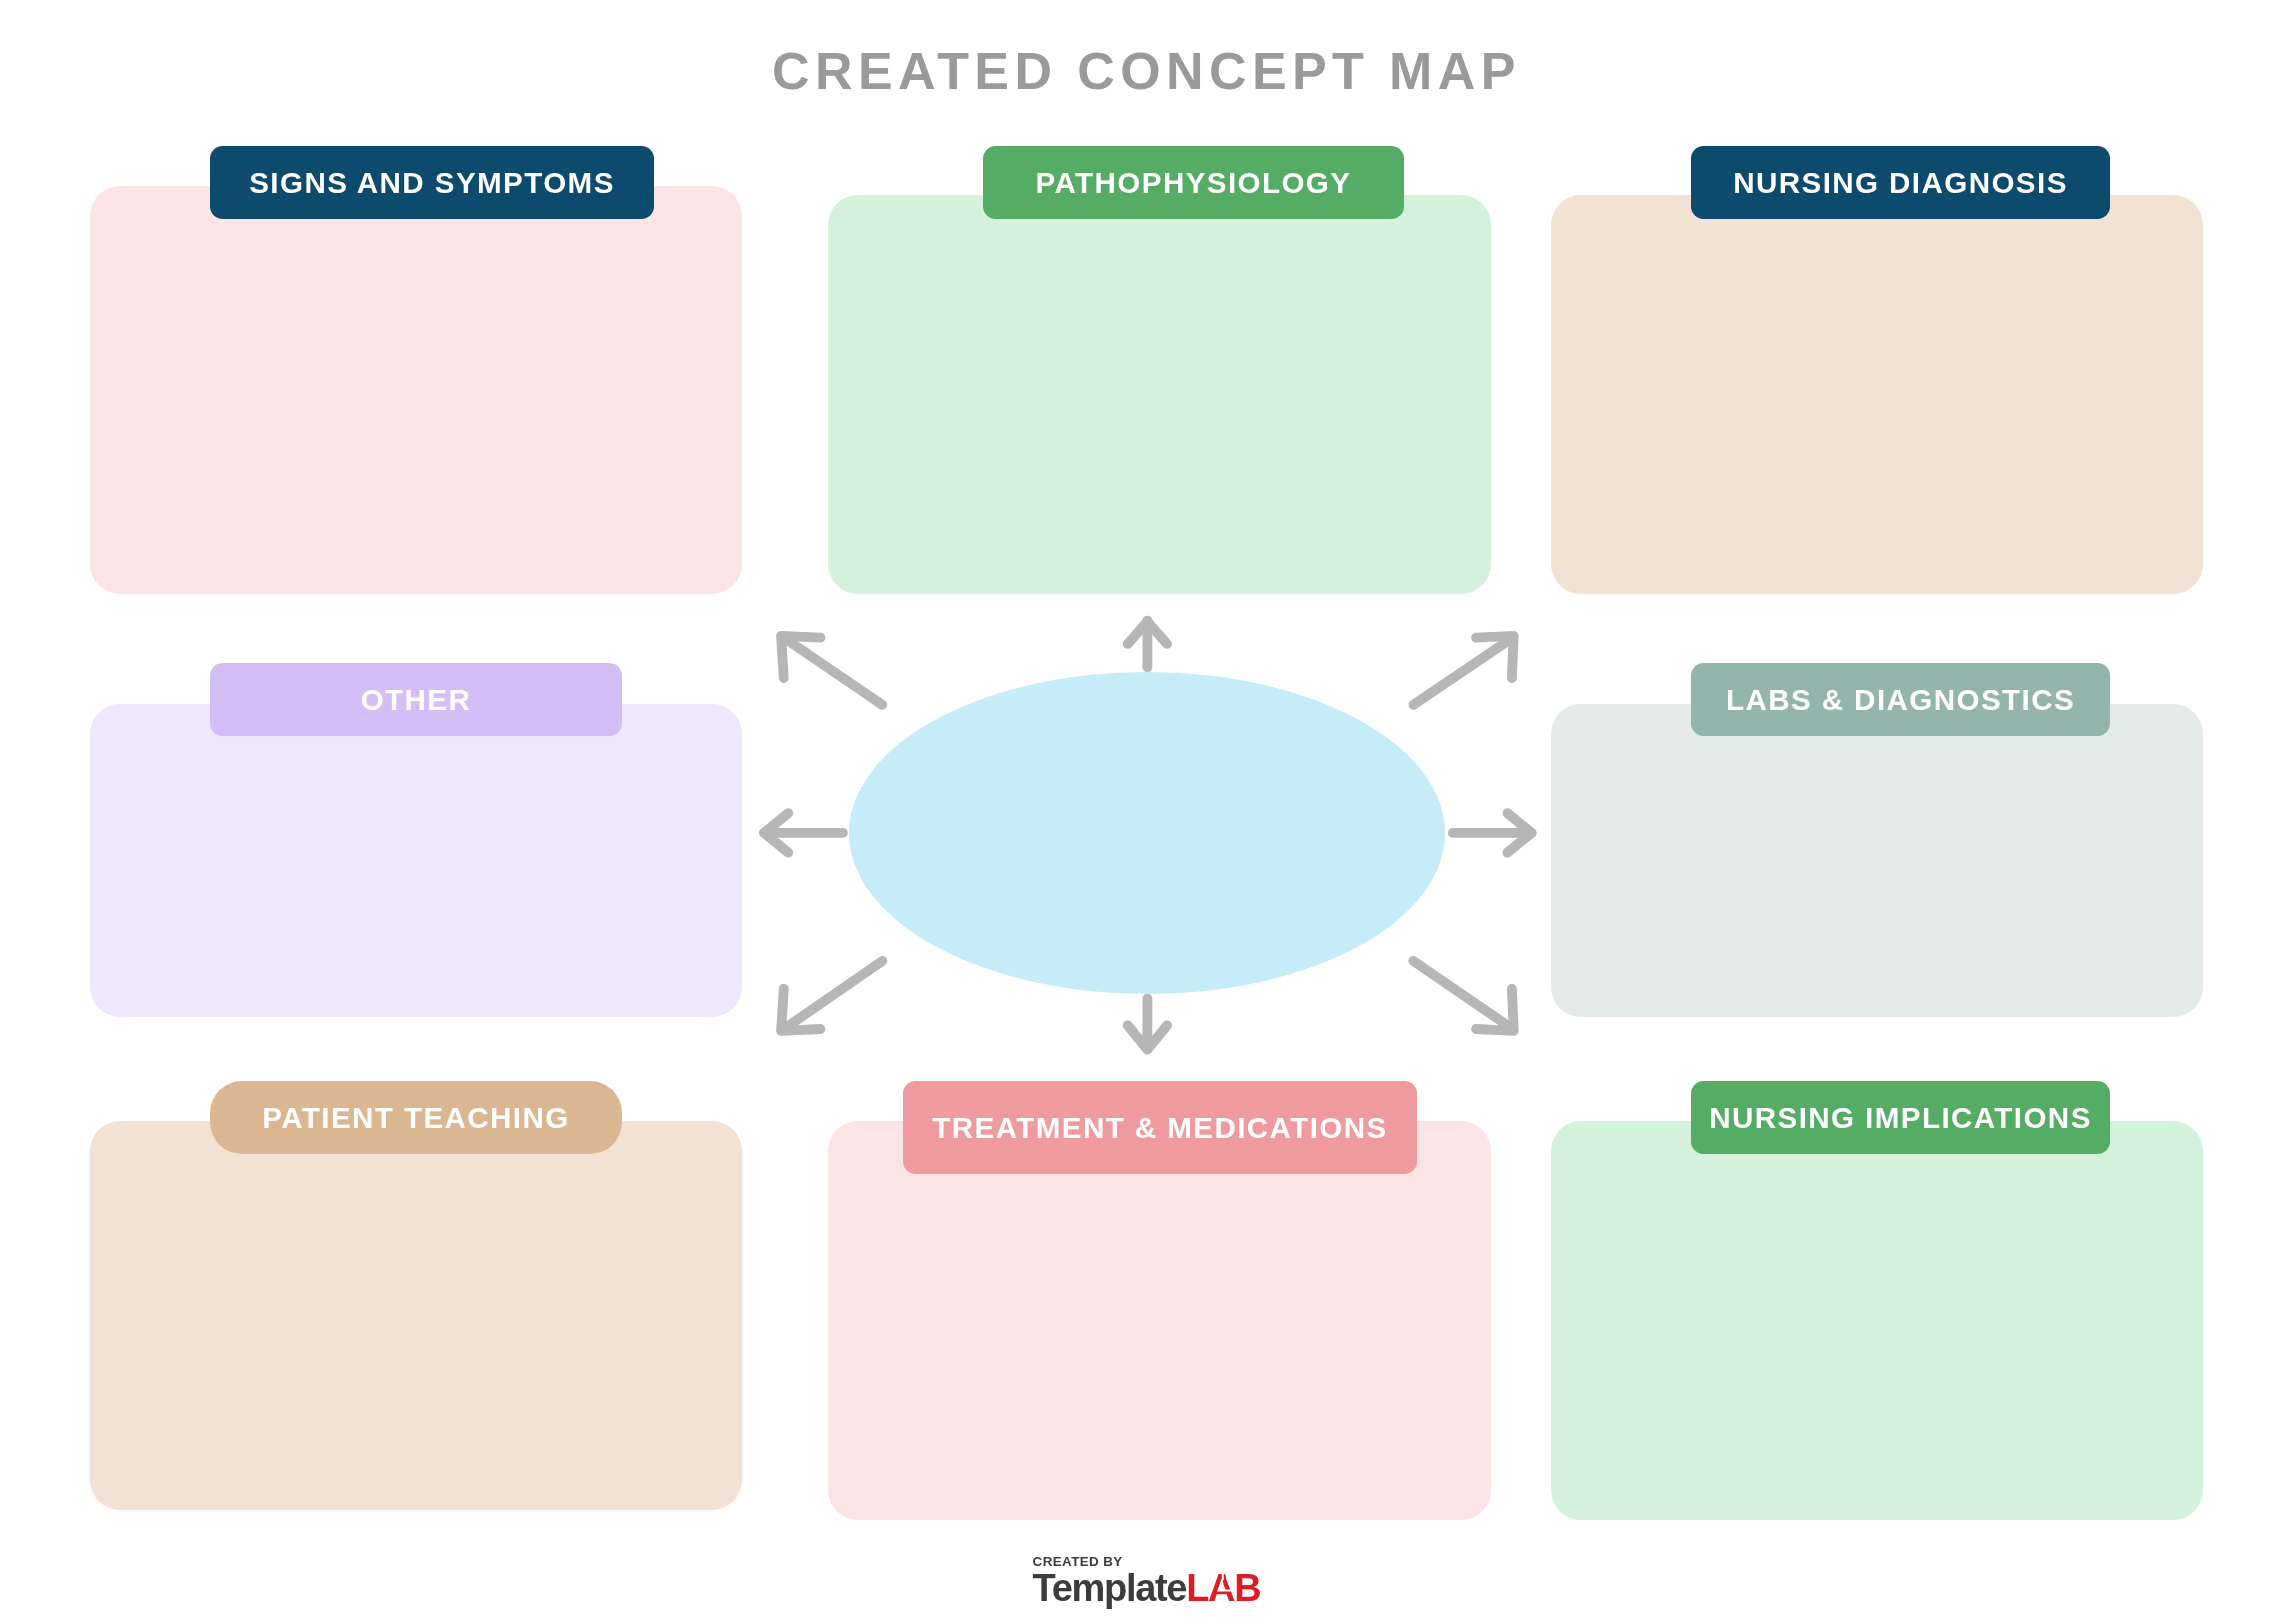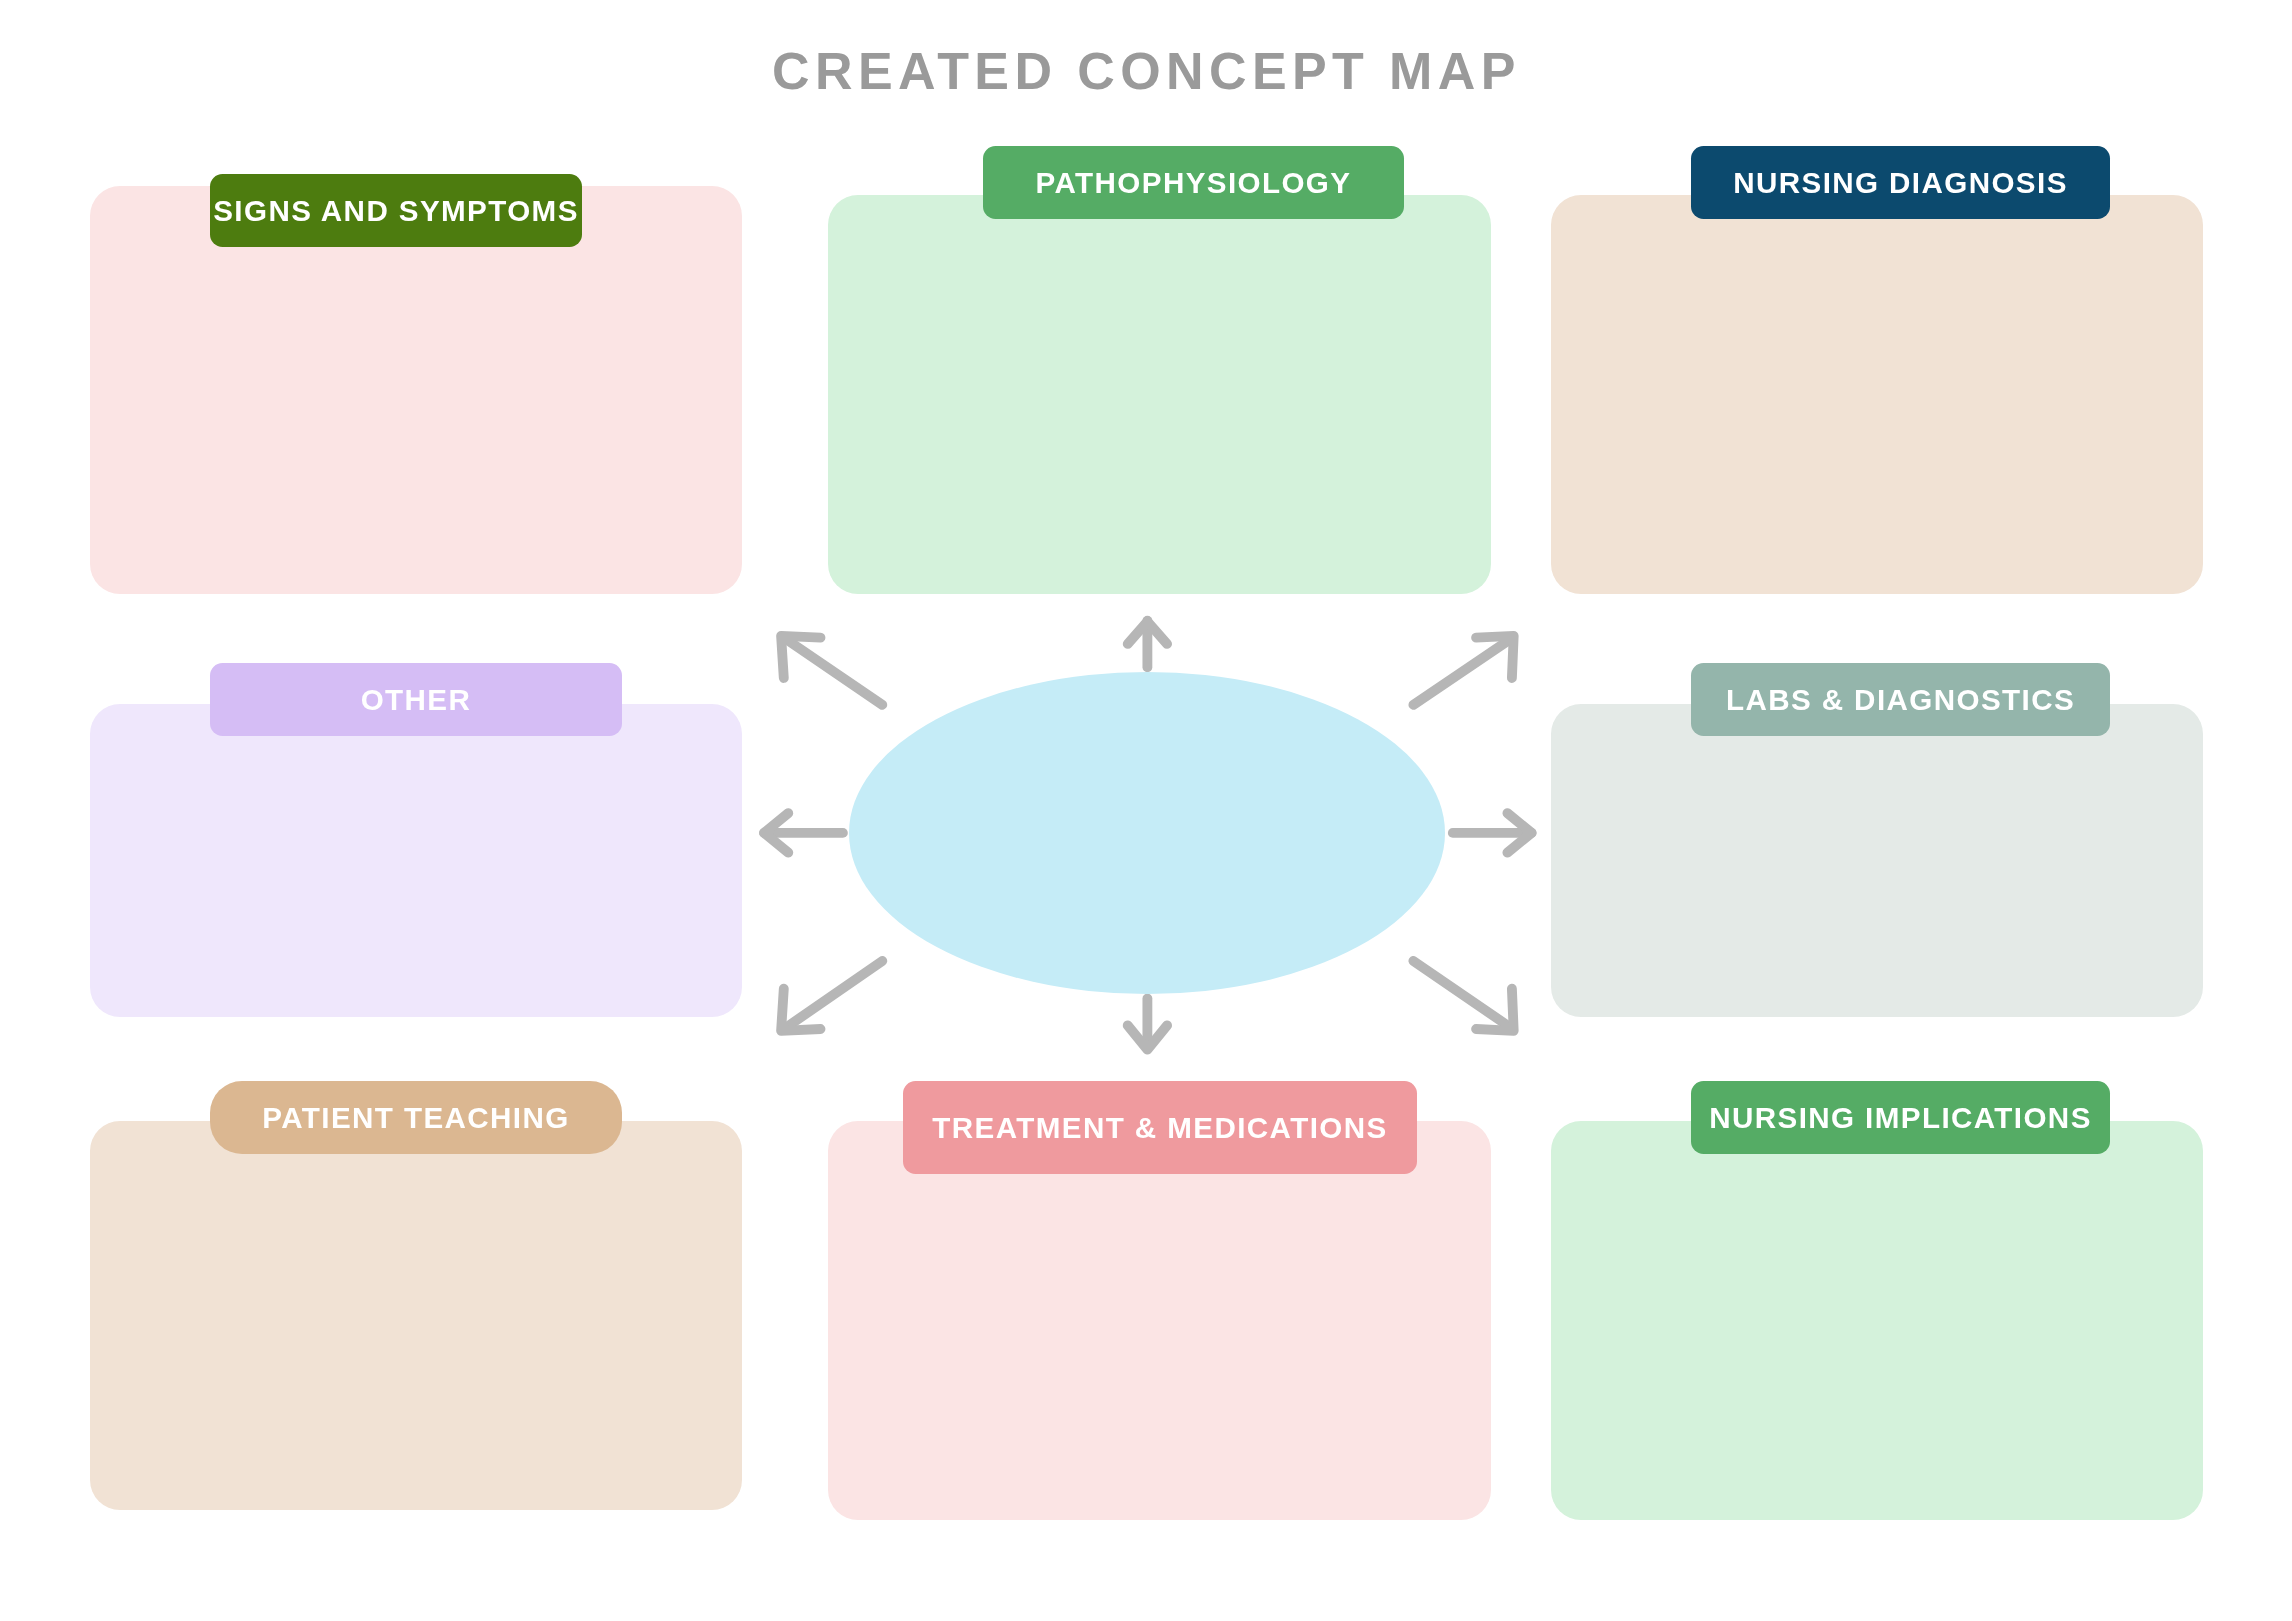--- a/index.html
+++ b/index.html
@@ -168,21 +168,21 @@
         <polyline points="1648,1149 1690,1151 1688,1104"></polyline>
       </g>
     </g>
   </svg>
 
   <div id="center-ellipse" style="left: 849px; top: 672px; width: 596px; height: 322px; background: rgb(197, 236, 247);"></div>
 
   <div id="boxes-root">
       <div class="concept-box">
         <div class="box-body" style="left: 90px; top: 186px; width: 652px; height: 408px; background: rgb(251, 228, 228);"></div>
-        <div class="box-header" style="left: 210px; top: 146px; width: 372px; height: 73px; background: #4d7c0f; margin-top: 28px;">
+        <div class="box-header" style="left: 210px; top: 146px; width: 444px; height: 73px; background: #0c4a6e;">
           <span class="box-header-label">SIGNS AND SYMPTOMS</span>
         </div>
       </div>
       <div class="concept-box">
         <div class="box-body" style="left: 828px; top: 195px; width: 663px; height: 399px; background: rgb(212, 242, 219);"></div>
         <div class="box-header" style="left: 983px; top: 146px; width: 421px; height: 73px; background: rgb(85, 172, 101);">
           <span class="box-header-label">PATHOPHYSIOLOGY</span>
         </div>
       </div>
       <div class="concept-box">
@@ -216,15 +216,26 @@
         </div>
       </div>
       <div class="concept-box">
         <div class="box-body" style="left: 1551px; top: 1121px; width: 652px; height: 399px; background: rgb(212, 242, 219);"></div>
         <div class="box-header" style="left: 1691px; top: 1081px; width: 419px; height: 73px; background: rgb(85, 172, 101);">
           <span class="box-header-label">NURSING IMPLICATIONS</span>
         </div>
       </div>
     </div>
 
+  <div id="footer-logo">
+    <span class="logo-inner">
+      <span class="logo-createdby">CREATED BY</span>
+      <span class="logo-wordmark">
+        <span class="logo-template" style="color: rgb(60, 60, 60);">Template</span><span class="logo-lab" style="color: rgb(224, 27, 36);"><span>LAB</span><svg class="logo-flask" viewBox="0 0 20 26" xmlns="http://www.w3.org/2000/svg">
+            <path d="M7.5 2 h5 v7 l5 13 h-15 l5 -13 z" fill="none" stroke="#ffffff" stroke-width="2.2"></path>
+            <line x1="6.5" y1="2" x2="13.5" y2="2" stroke="#ffffff" stroke-width="2.2" stroke-linecap="round"></line>
+          </svg></span>
+      </span>
+    </span>
+  </div>
 
 </div>
 
 
 </body></html>

